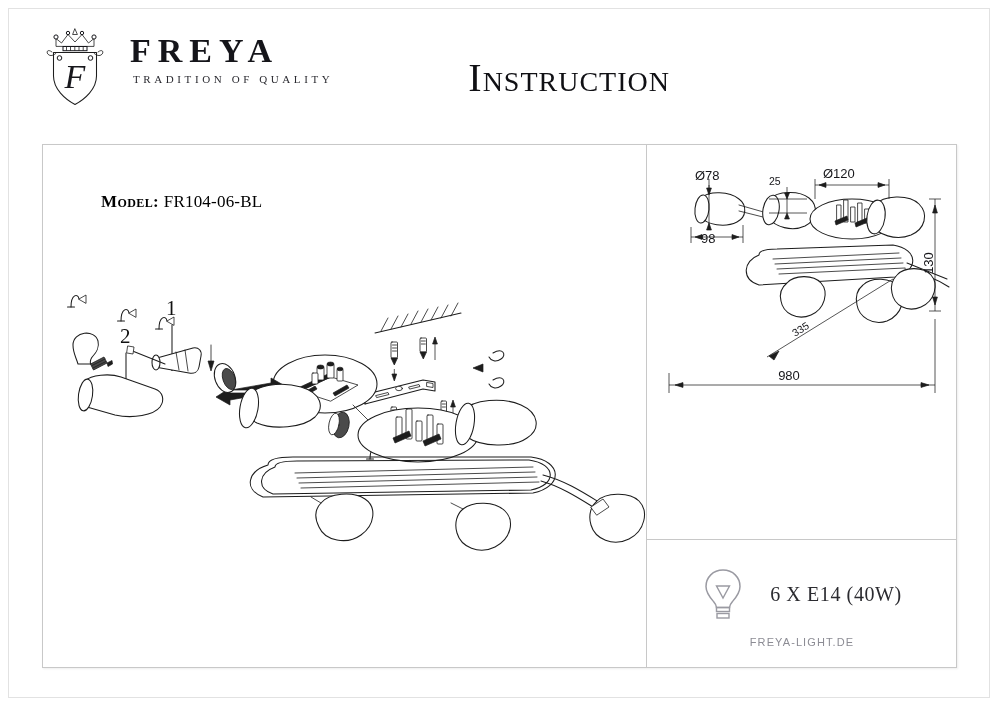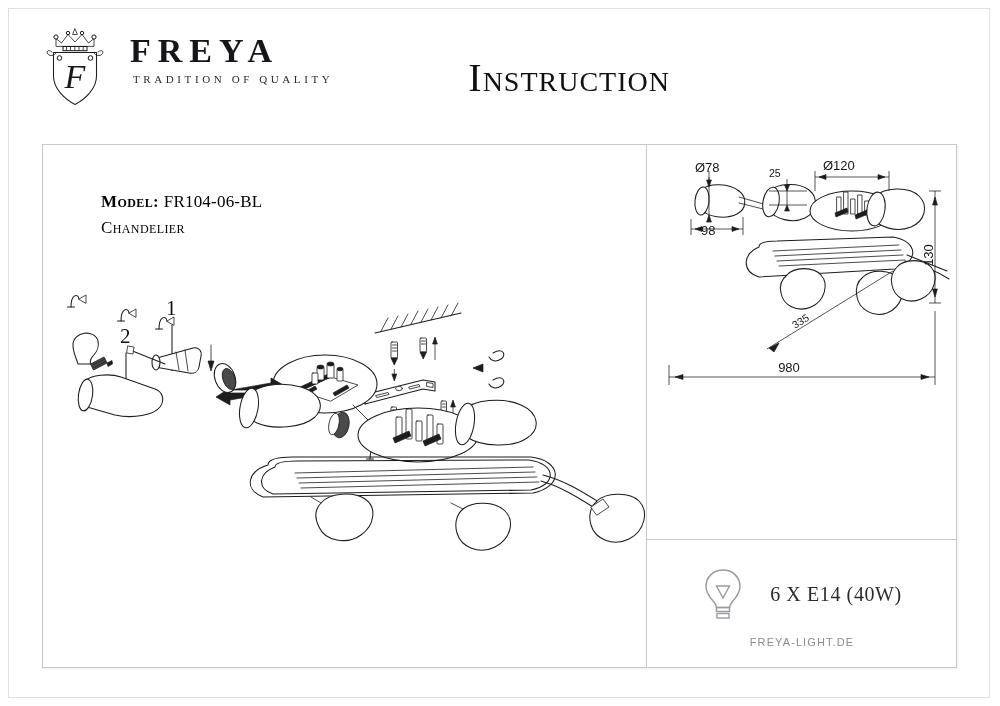--- a/index.html
+++ b/index.html
@@ -85,21 +85,21 @@
     line-height:1.55;
   }
   .model-label{font-weight:700;}
   .model-value{font-variant:normal;letter-spacing:0.2px;}
   .assembly{
     position:absolute;left:20px;top:140px;
     width:580px;height:380px;
   }
   
   .dimdraw{
-    position:absolute;left:604px;top:8px;width:310px;height:394px;
+    position:absolute;left:604px;top:16px;width:310px;height:394px;
   }
   .spec{
     position:absolute;left:604px;top:395px;width:310px;height:127px;
   }
   .spec-row{
     position:absolute;left:0;top:28px;width:310px;
     display:flex;align-items:center;justify-content:center;gap:26px;
   }
   .bulb-icon{width:42px;height:52px;display:block;}
   .spec-text{
@@ -187,21 +187,20 @@
 
   <div class="frame">
     <div class="v-divider"></div>
     <div class="h-divider"></div>
 
     <div class="model-block">
       <div class="model-line">
         <span class="model-label">Model:</span>
         <span class="model-value">FR104-06-BL</span>
       </div>
-      <div class="model-line">Chandelier</div>
     </div>
 
     <div class="assembly">
       <svg width="580" height="380" viewBox="0 0 580 380">
 
         <g>
           <line class="ln" x1="312" y1="48" x2="398" y2="28"></line>
           <line class="ln-t" x1="318" y1="46" x2="325" y2="33"></line>
           <line class="ln-t" x1="328" y1="44" x2="335" y2="31"></line>
           <line class="ln-t" x1="338" y1="42" x2="345" y2="29"></line>

